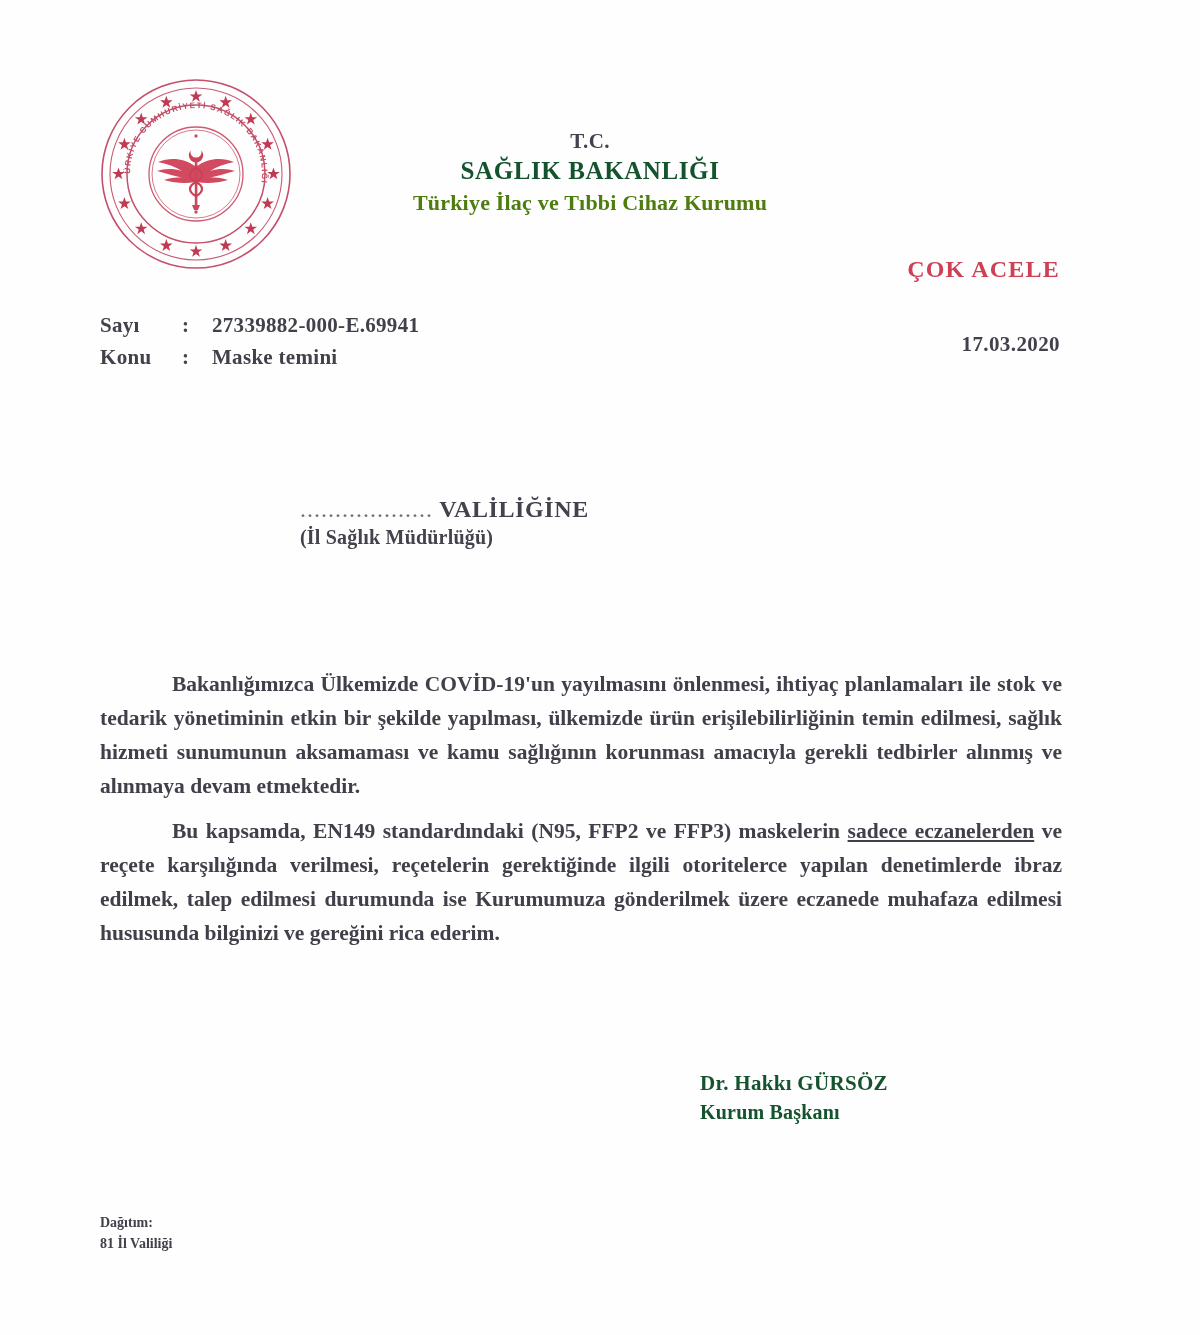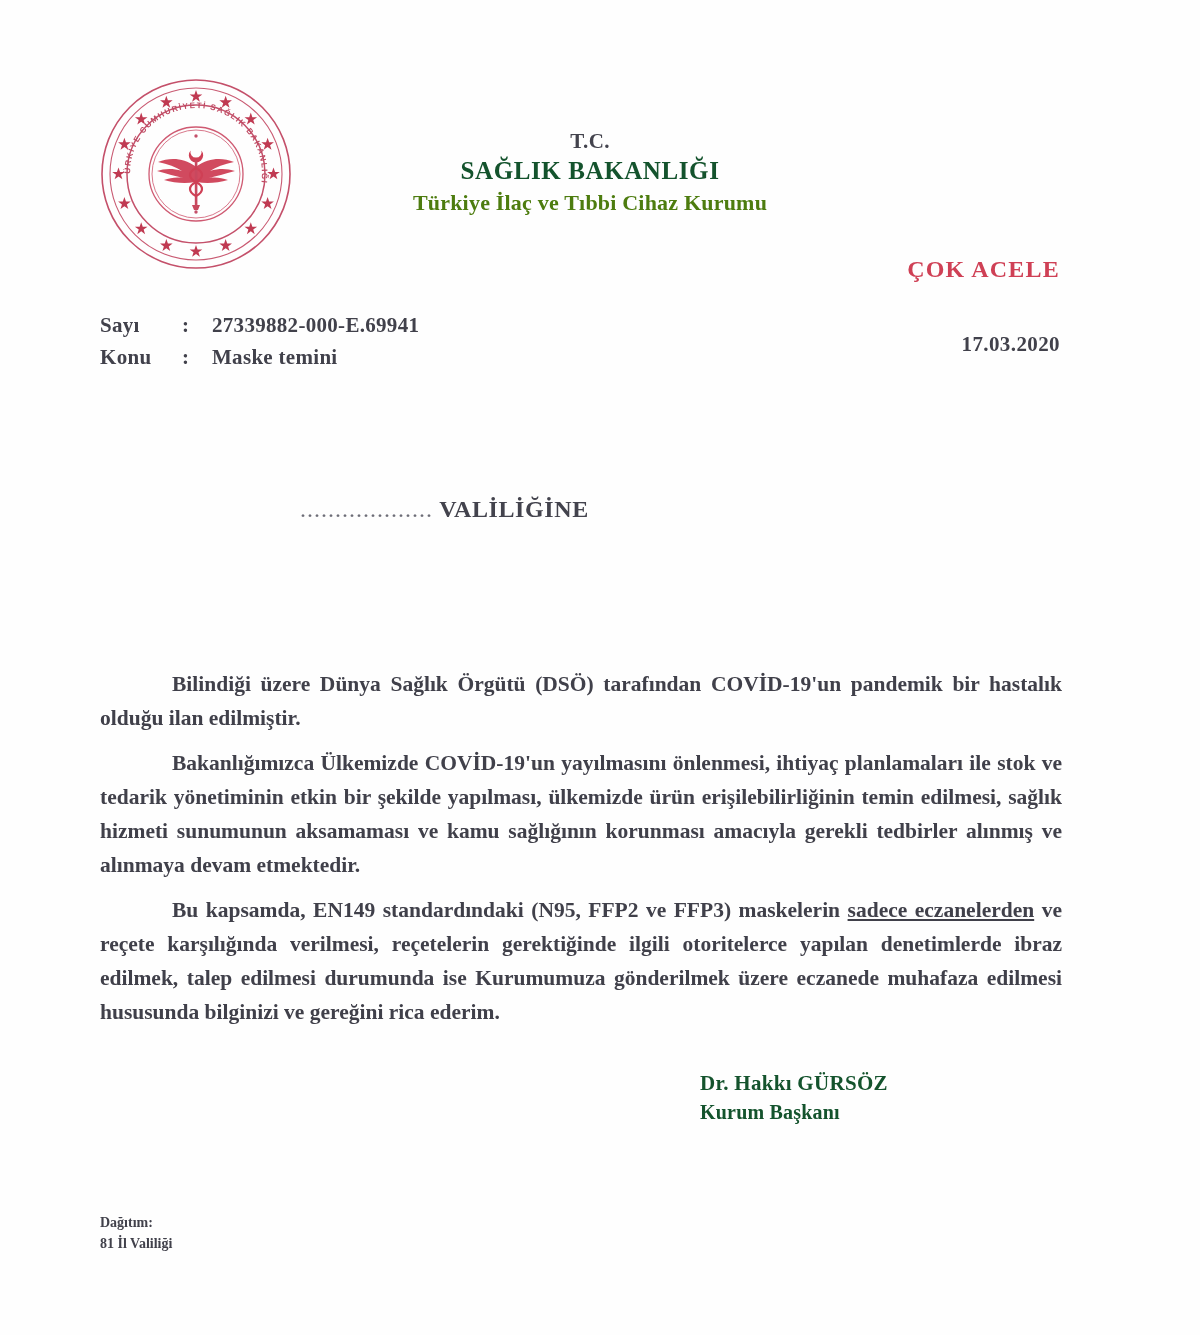--- a/index.html
+++ b/index.html
@@ -316,24 +316,24 @@
     </div>
     <div class="meta-row">
       <span class="meta-label">Konu</span>
       <span class="meta-colon">:</span>
       <span class="meta-value">Maske temini</span>
     </div>
   </div>
 
   <div class="addressee">
     <div class="addressee-line1"><span class="addressee-dots">...................</span> <span>VALİLİĞİNE</span></div>
+    <div class="addressee-line2">(İl Sağlık Müdürlüğü)</div>
   </div>
 
   <div class="body-text">
-    <p>Bilindiği üzere Dünya Sağlık Örgütü (DSÖ) tarafından COVİD-19'un pandemik bir hastalık olduğu ilan edilmiştir.</p>
     <p>Bakanlığımızca Ülkemizde COVİD-19'un yayılmasını önlenmesi, ihtiyaç planlamaları ile stok ve tedarik yönetiminin etkin bir şekilde yapılması, ülkemizde ürün erişilebilirliğinin temin edilmesi, sağlık hizmeti sunumunun aksamaması ve kamu sağlığının korunması amacıyla gerekli tedbirler alınmış ve alınmaya devam etmektedir.</p>
     <p><span>Bu kapsamda, EN149 standardındaki (N95, FFP2 ve FFP3) maskelerin </span><span class="u">sadece eczanelerden</span><span> ve reçete karşılığında verilmesi, reçetelerin gerektiğinde ilgili otoritelerce yapılan denetimlerde ibraz edilmek, talep edilmesi durumunda ise Kurumumuza gönderilmek üzere eczanede muhafaza edilmesi hususunda bilginizi ve gereğini rica ederim.</span></p>
   </div>
 
   <div class="signature">
     <div class="sig-name">Dr. Hakkı GÜRSÖZ</div>
     <div class="sig-title">Kurum Başkanı</div>
   </div>
 
   <div class="distribution">

